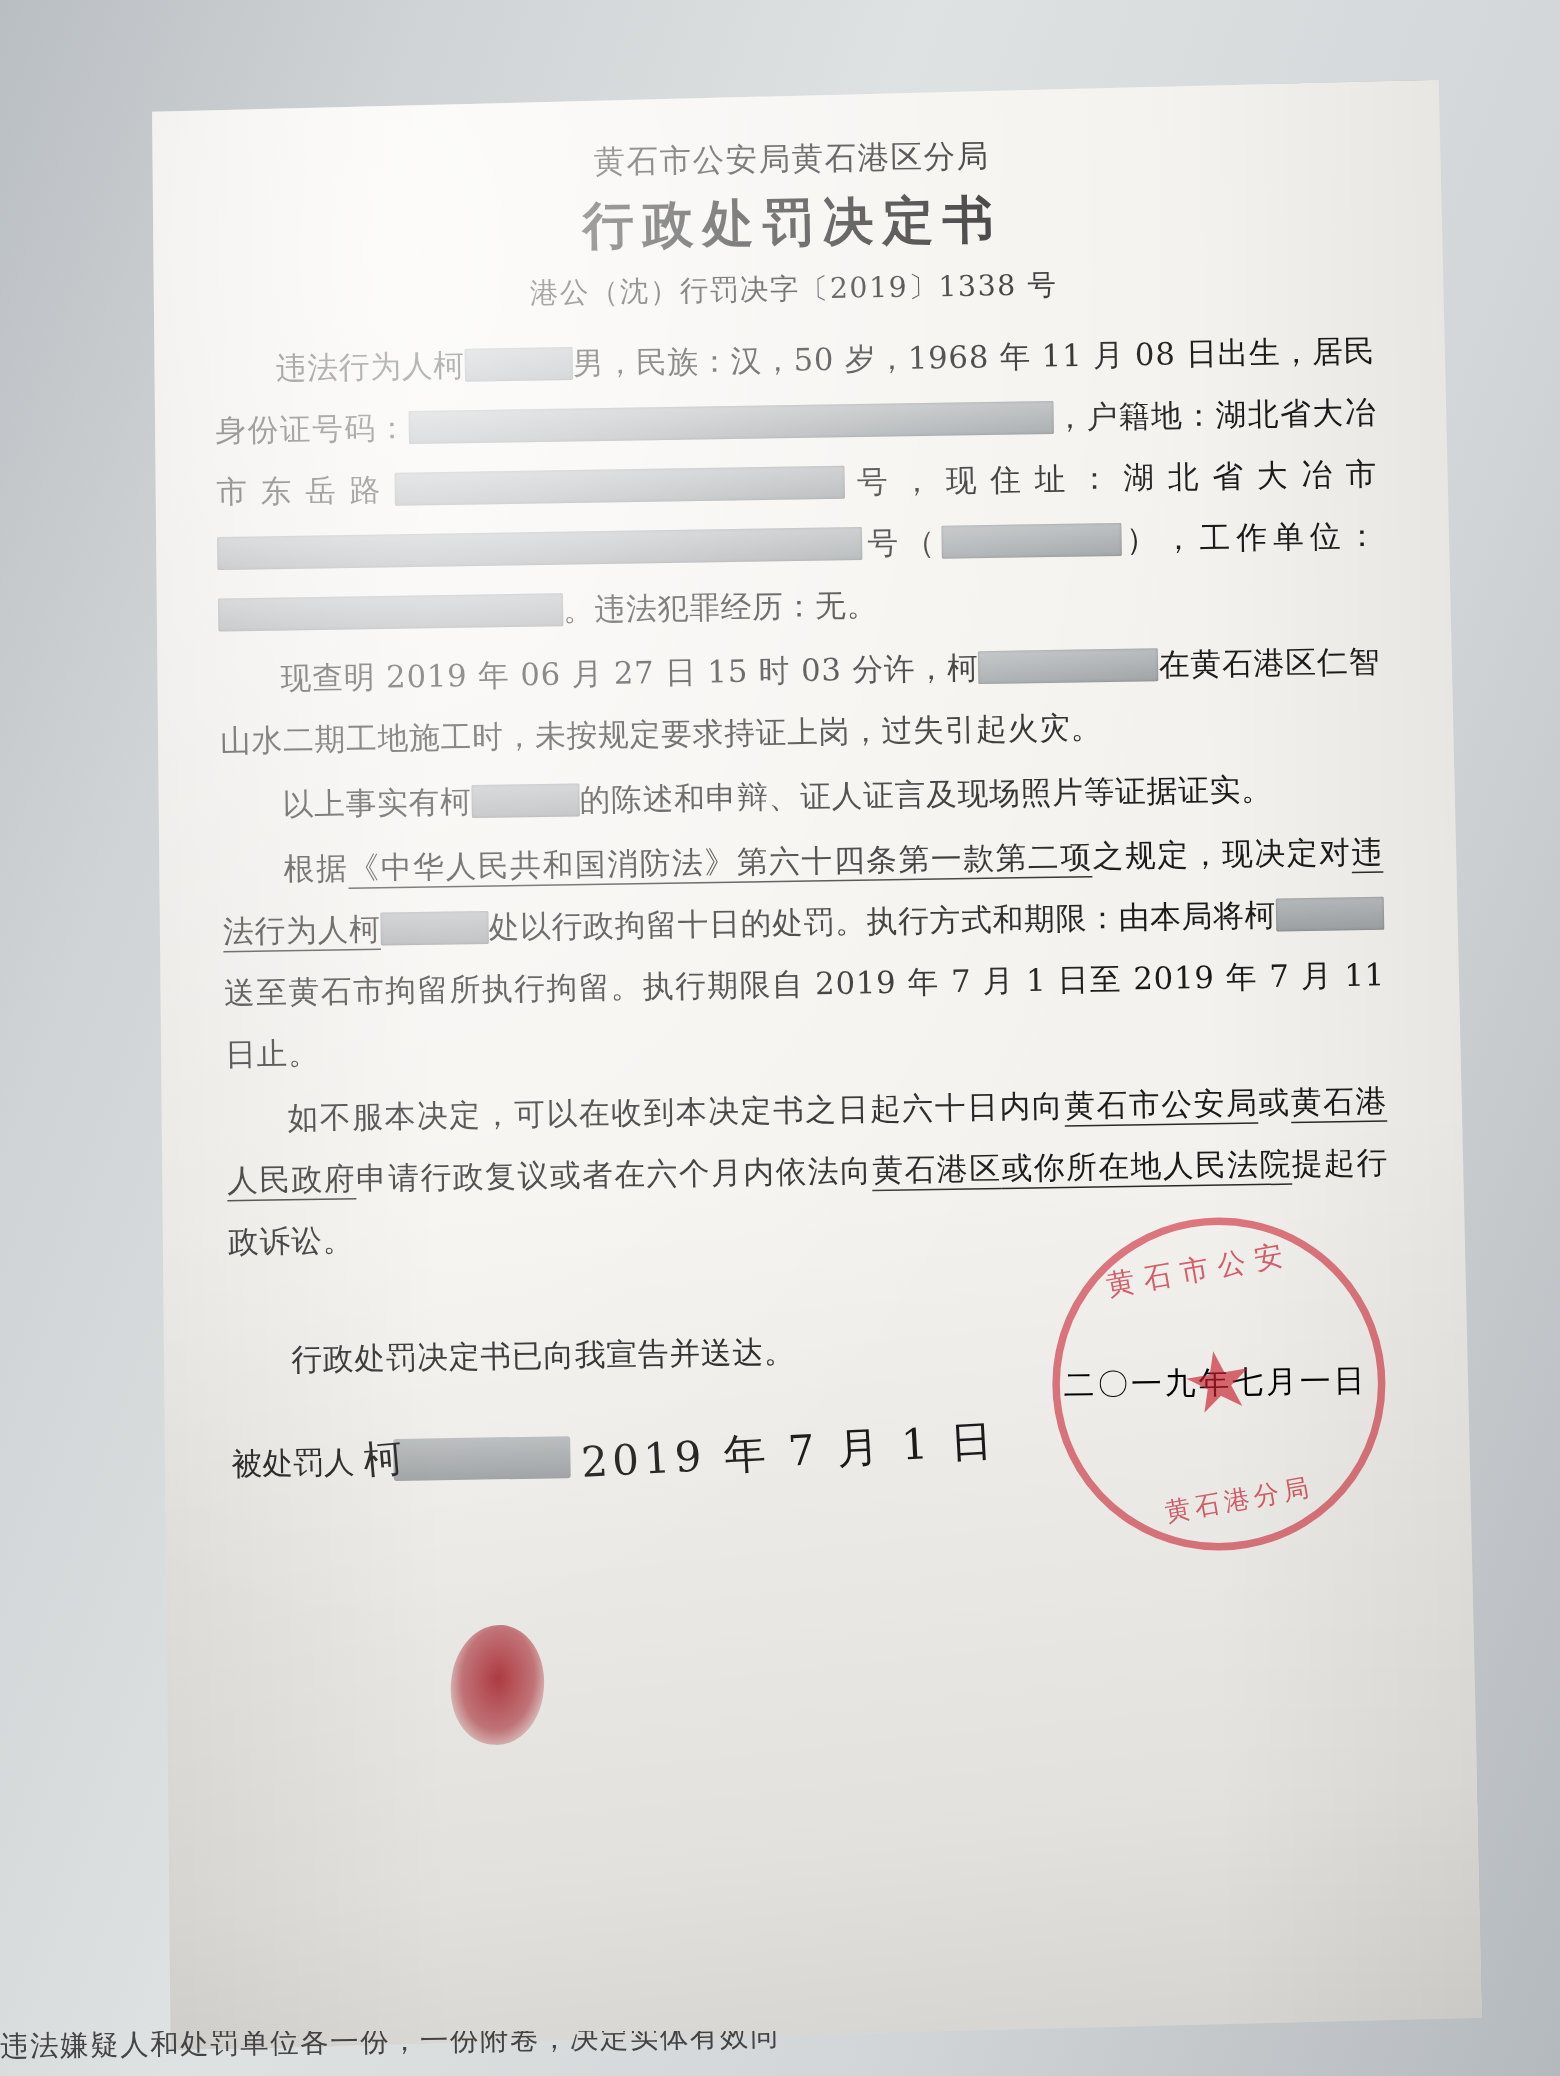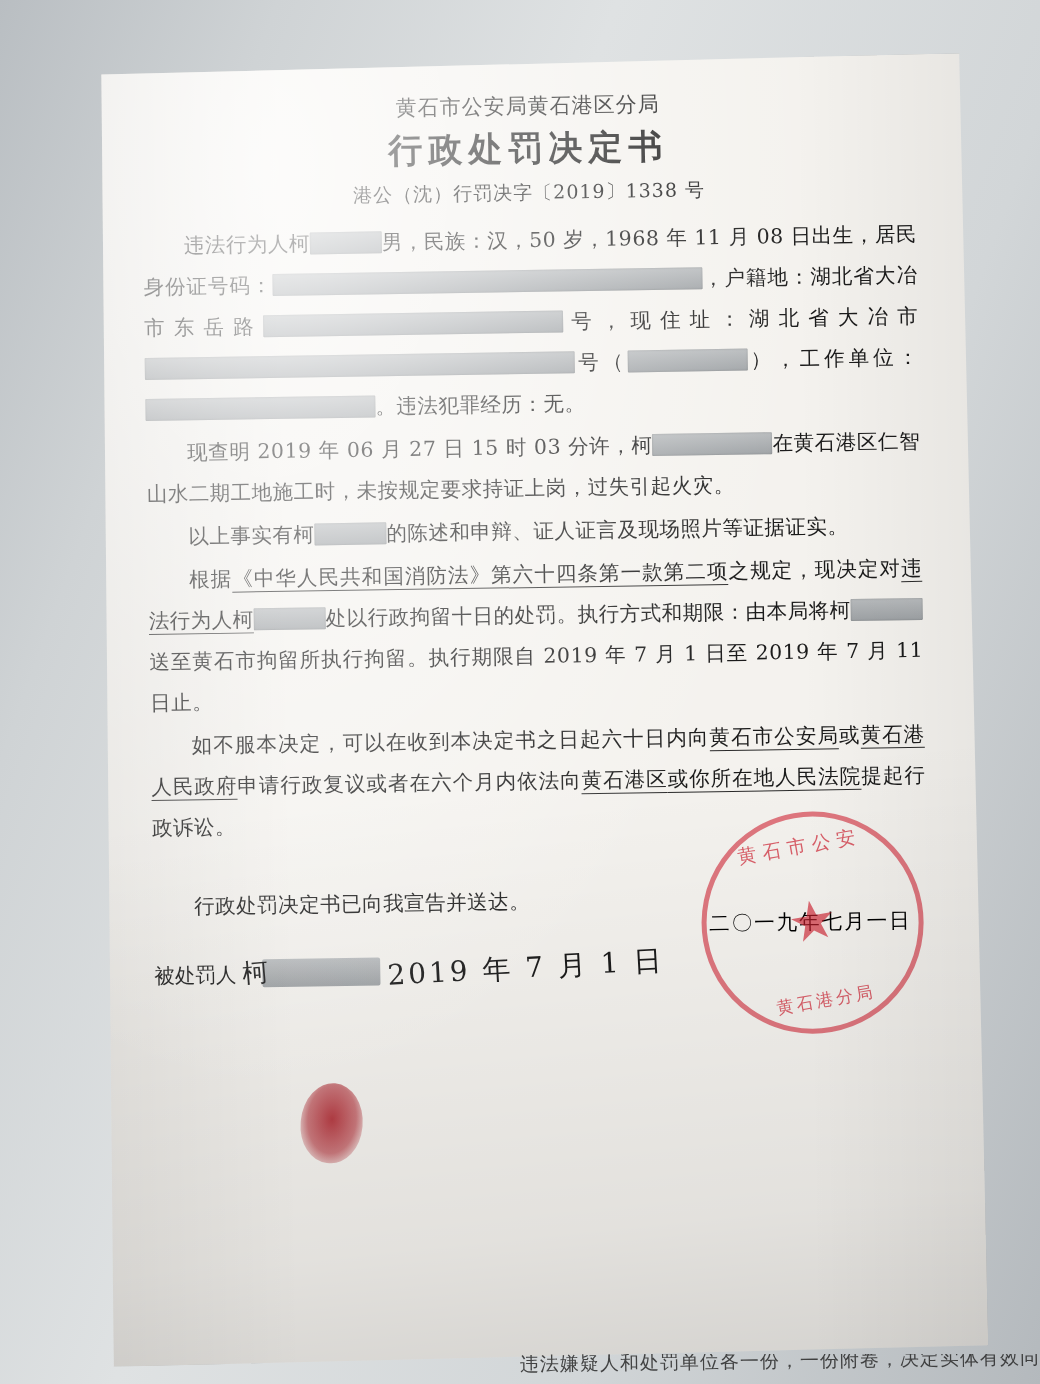--- a/index.html
+++ b/index.html
@@ -214,21 +214,21 @@
     position: absolute;
     left: 0;
     bottom: 0;
     width: 1040px;
     height: 30px;
     overflow: hidden;
     color: #2a2a2a;
     font-size: 19px;
     font-family: "DejaVu Serif", serif;
     letter-spacing: 1px;
-    text-align: right;
+    text-align: left;
   }
   .bottom-strip span {
     display: inline-block;
     transform: translateY(-6px) rotate(-0.8deg);
     opacity: 0.85;
   }
 </style>
 </head>
 <body>
 

